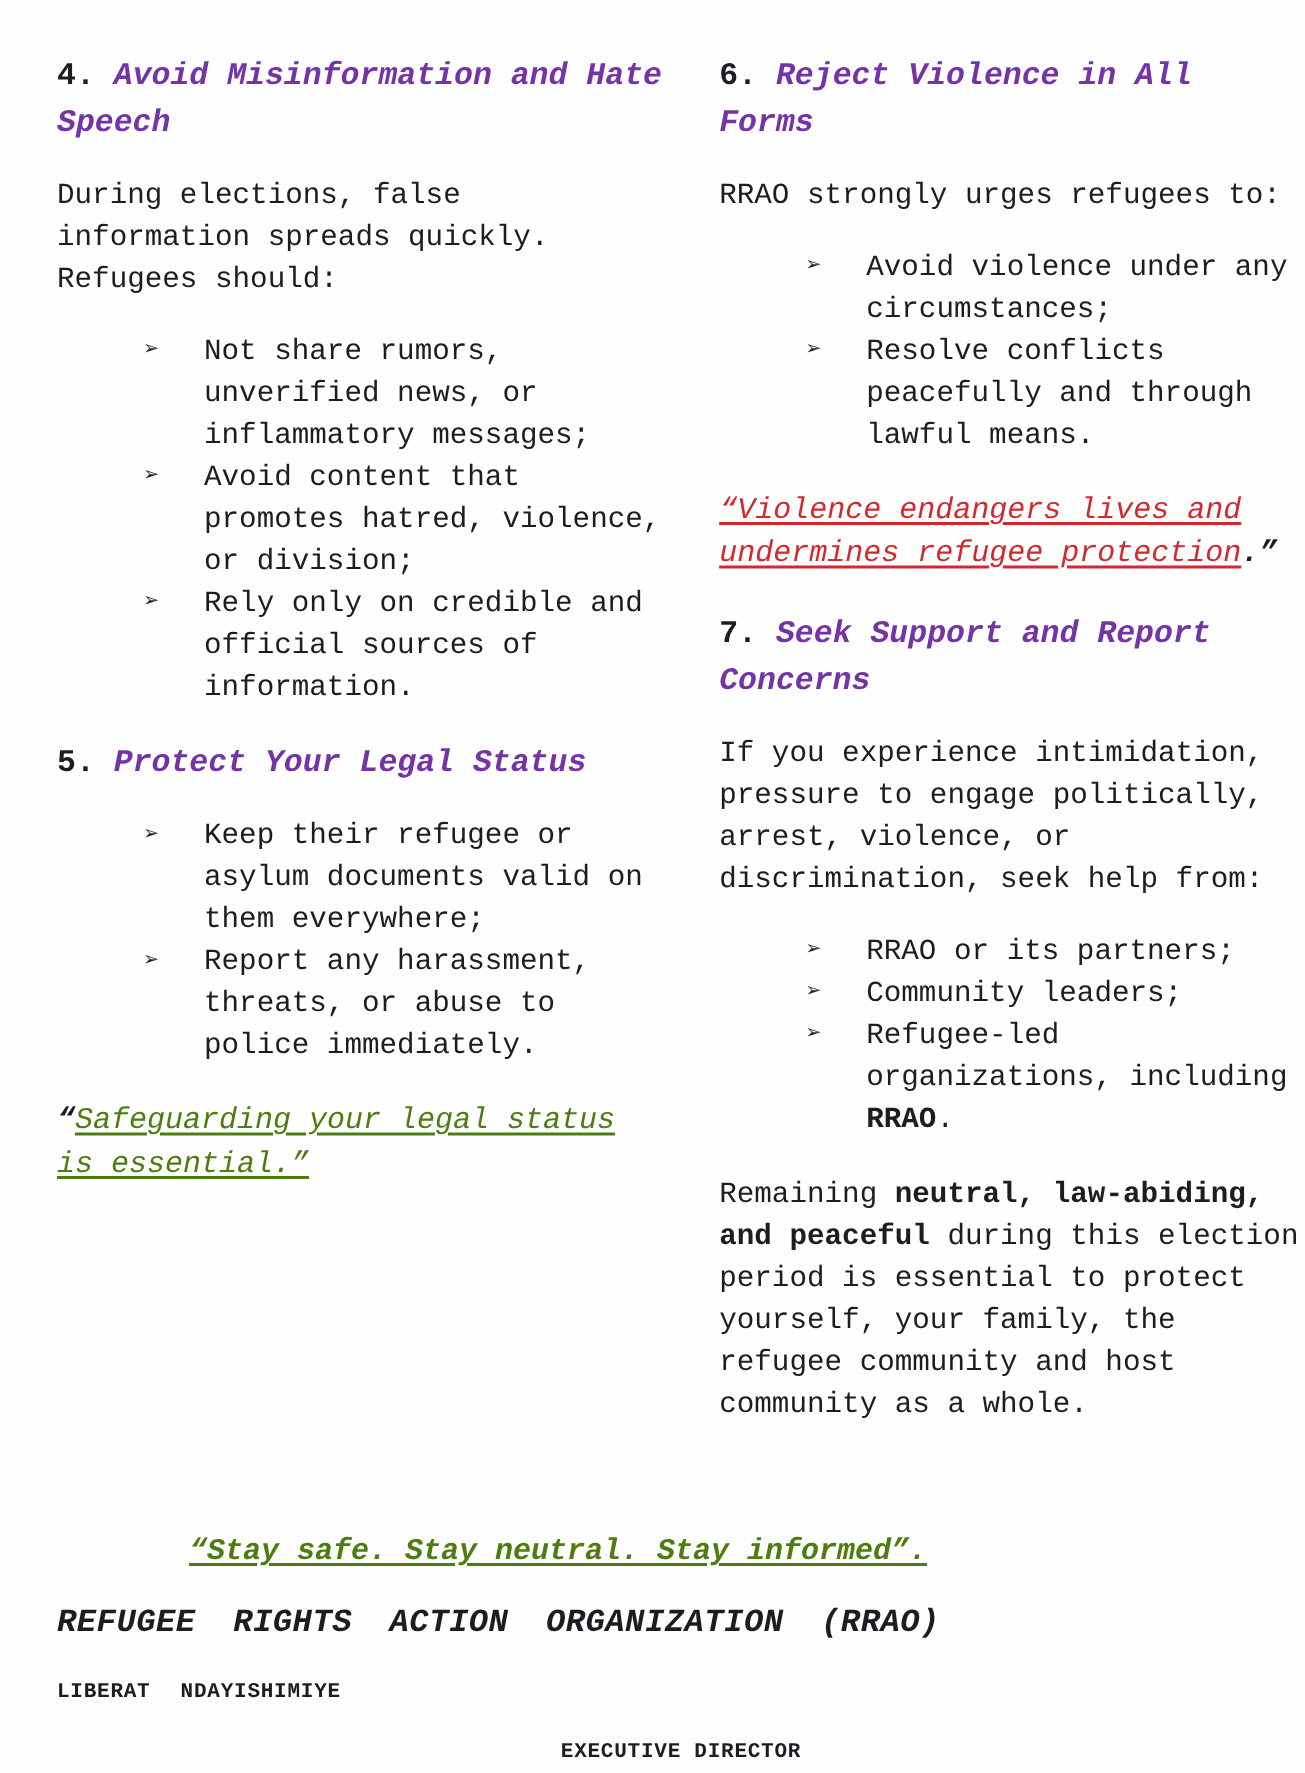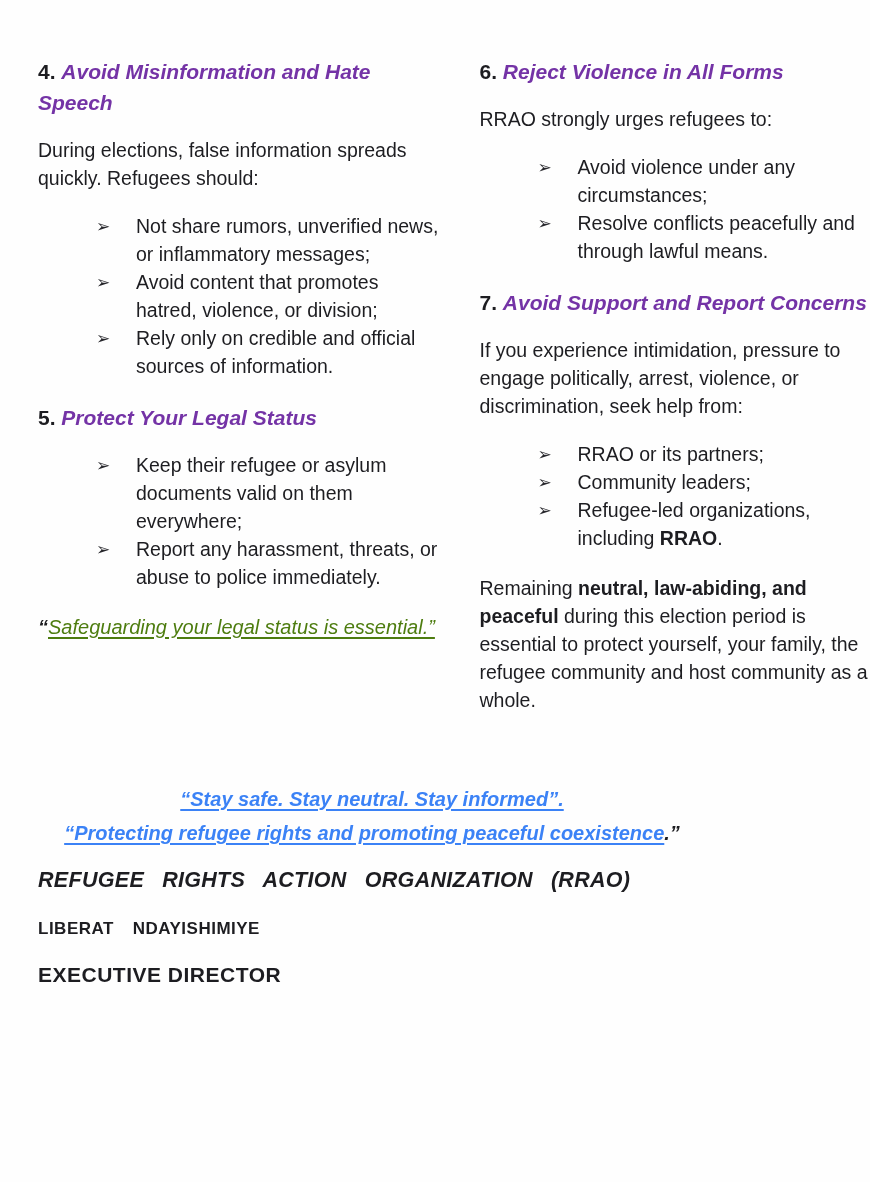--- a/index.html
+++ b/index.html
@@ -2,22 +2,22 @@
 <html><head>
 <meta charset="utf-8">
 <style>
   html,body{margin:0;padding:0;background:#e9e9e9;}
   .page{
     position:relative;
     width:870px;height:1182px;
     margin:0 auto;
     background:#fefefe;
     box-sizing:border-box;
-    padding:56px 0 0 38px;
-    font-family:Liberation Sans, sans-serif;
+    padding:36px 0 0 38px;
+    font-family:Liberation Mono, monospace;
     color:#1d1d21;
     overflow:hidden;
   }
   .columns{display:flex;align-items:flex-start;}
   .col{box-sizing:border-box;}
   .col.left{width:407px;margin-right:36px;}
   .col.right{width:392px;}
   .sec-head{
     margin:0 0 18px 0;
     font-size:21px;line-height:31px;font-weight:bold;
@@ -44,34 +44,34 @@
   .q-close{color:#1d1d21;font-weight:bold;font-style:italic;}
   .bold{font-weight:bold;}
   
   .footer{margin-top:50px;}
   .f-quotes{width:668px;text-align:center;}
   .f-quote{
     margin:0 0 4px 0;
     font-size:20px;line-height:30px;
     font-style:italic;font-weight:bold;
   }
-  .f-quote .g{color:#3b82f6;text-decoration:underline;text-underline-offset:3px;}
+  .f-quote .g{color:#4d7c0f;text-decoration:underline;text-underline-offset:3px;}
   .f-quote .k{color:#1d1d21;}
   .org-line{
     margin:20px 0 0 0;
     font-size:21.5px;font-weight:bold;font-style:italic;
     word-spacing:0.55em;letter-spacing:0.3px;
   }
   .director-name{
     margin:26px 16px 0 0;
-    font-size:17px;font-weight:bold;word-spacing:0.8em;letter-spacing:0.5px;
+    font-size:14px;font-weight:bold;word-spacing:0.8em;letter-spacing:0.5px;
   }
   .director-title{
     margin:24px 0 0 0;
-    font-size:21px;font-weight:bold;letter-spacing:0.5px;
+    font-size:14px;font-weight:bold;letter-spacing:0.5px;text-align:center;
   }
 </style>
 </head>
 <body>
 
 <div class="page">
 
   <div class="columns">
 
     <div class="col left">
@@ -99,40 +99,40 @@
 
     <div class="col right">
 
       <section>
         <h3 class="sec-head"><span class="sec-num">6.</span> <span class="sec-title">Reject Violence in All Forms</span></h3>
         <p class="body">RRAO strongly urges refugees to:</p>
         <ul class="bullets">
           <li><span class="arrow">➢</span><span>Avoid violence under any circumstances;</span></li>
           <li><span class="arrow">➢</span><span>Resolve conflicts peacefully and through lawful means.</span></li>
         </ul>
+        <p class="quote"><span class="q-open"></span><span class="q-text red">“Violence endangers lives and undermines refugee protection</span><span class="q-close">.”</span></p>
       </section>
 
       <section>
-        <h3 class="sec-head"><span class="sec-num">7.</span> <span class="sec-title">Avoid Support and Report Concerns</span></h3>
+        <h3 class="sec-head"><span class="sec-num">7.</span> <span class="sec-title">Seek Support and Report Concerns</span></h3>
         <p class="body">If you experience intimidation, pressure to engage politically, arrest, violence, or discrimination, seek help from:</p>
         <ul class="bullets">
           <li><span class="arrow">➢</span><span>RRAO or its partners;</span></li>
           <li><span class="arrow">➢</span><span>Community leaders;</span></li>
           <li><span class="arrow">➢</span><span><span>Refugee-led organizations, including </span><span class="bold">RRAO</span><span>.</span></span></li>
         </ul>
         <p class="body"><span>Remaining </span><span class="bold">neutral, law-abiding, and peaceful</span><span> during this election period is essential to protect yourself, your family, the refugee community and host community as a whole.</span></p>
       </section>
 
     </div>
   </div>
 
   <div class="footer">
     <div class="f-quotes">
       <p class="f-quote"><span class="g">“Stay safe. Stay neutral. Stay informed”.</span></p>
-      <p class="f-quote"><span class="g">“Protecting refugee rights and promoting peaceful coexistence</span><span class="k">.”</span></p>
     </div>
     <p class="org-line">REFUGEE RIGHTS ACTION ORGANIZATION (RRAO)</p>
     <p class="director-name">LIBERAT NDAYISHIMIYE</p>
     <p class="director-title">EXECUTIVE DIRECTOR</p>
 
   </div>
 
 </div>
 
 </body></html>

